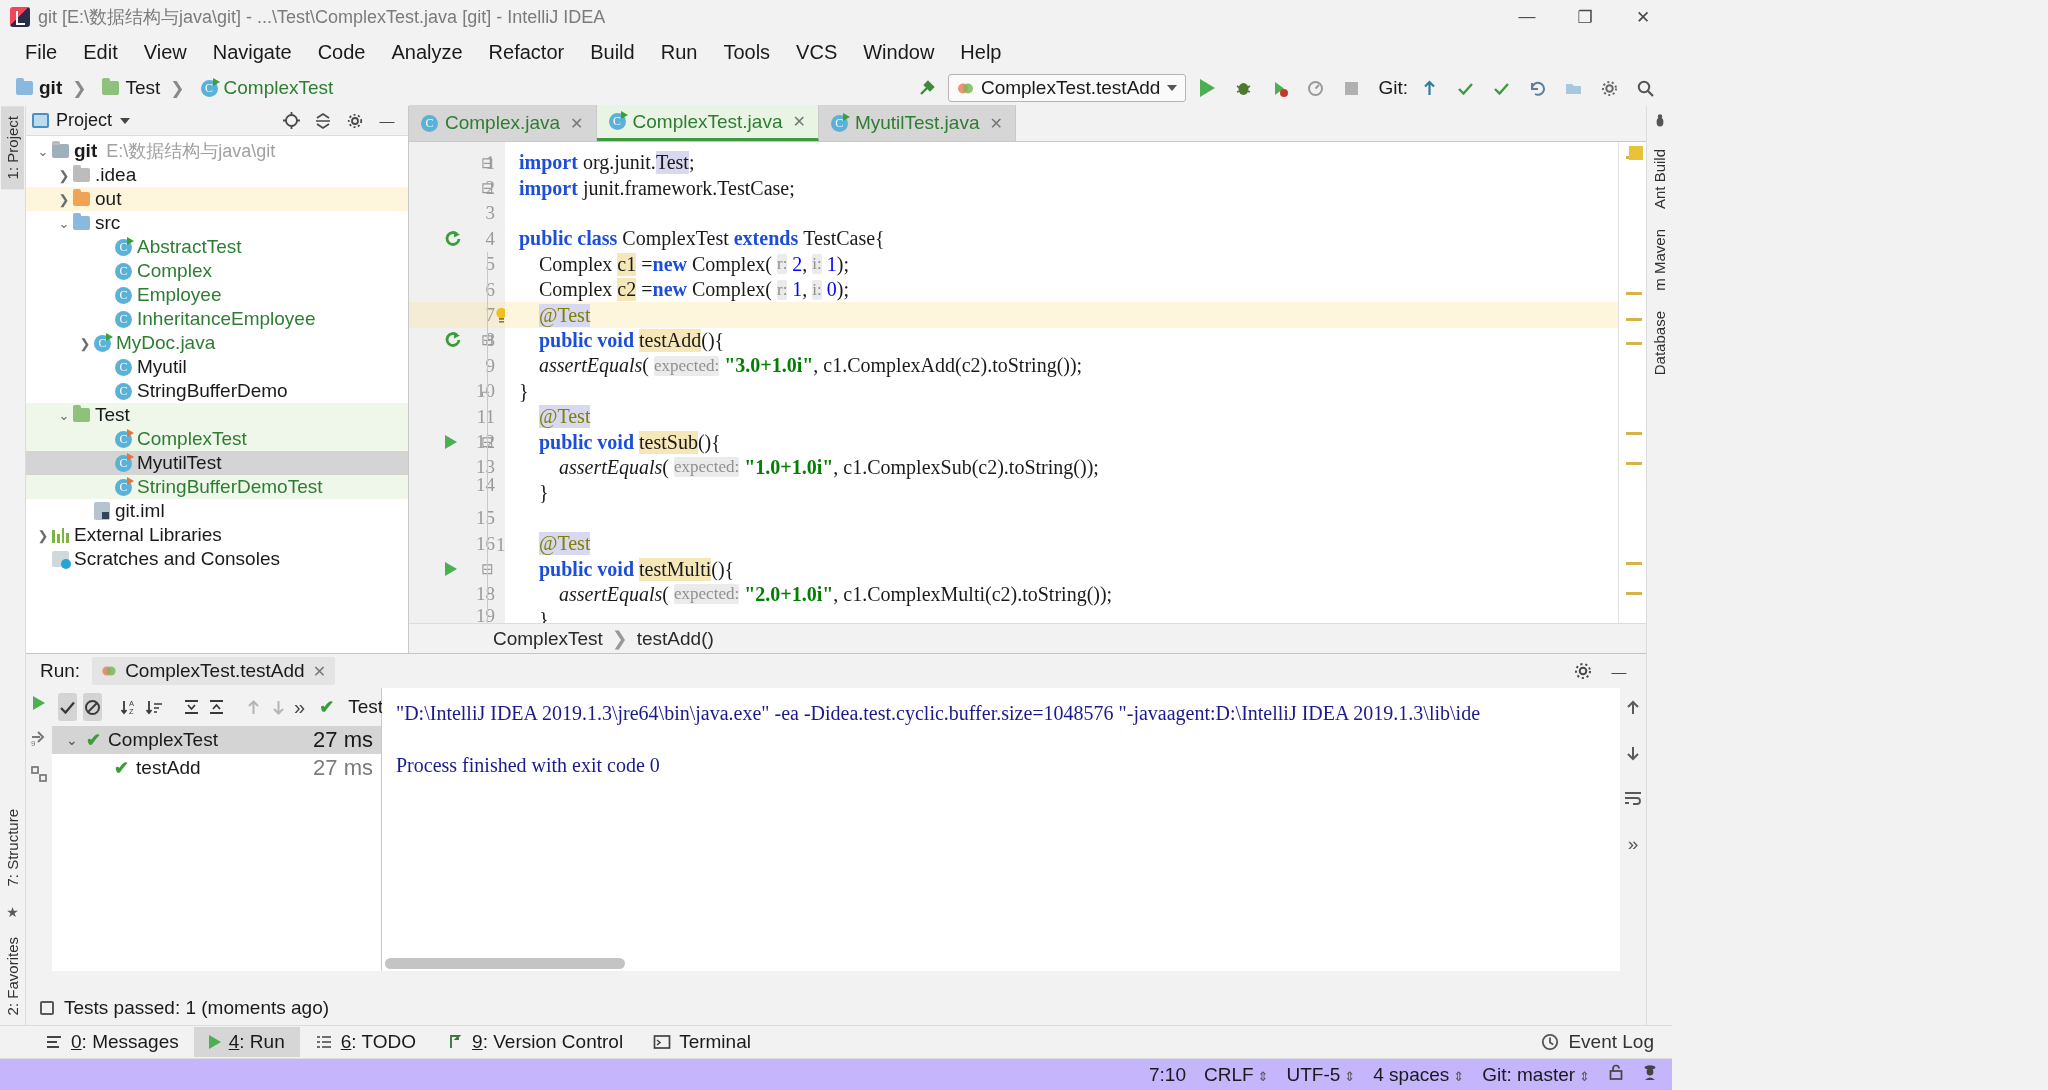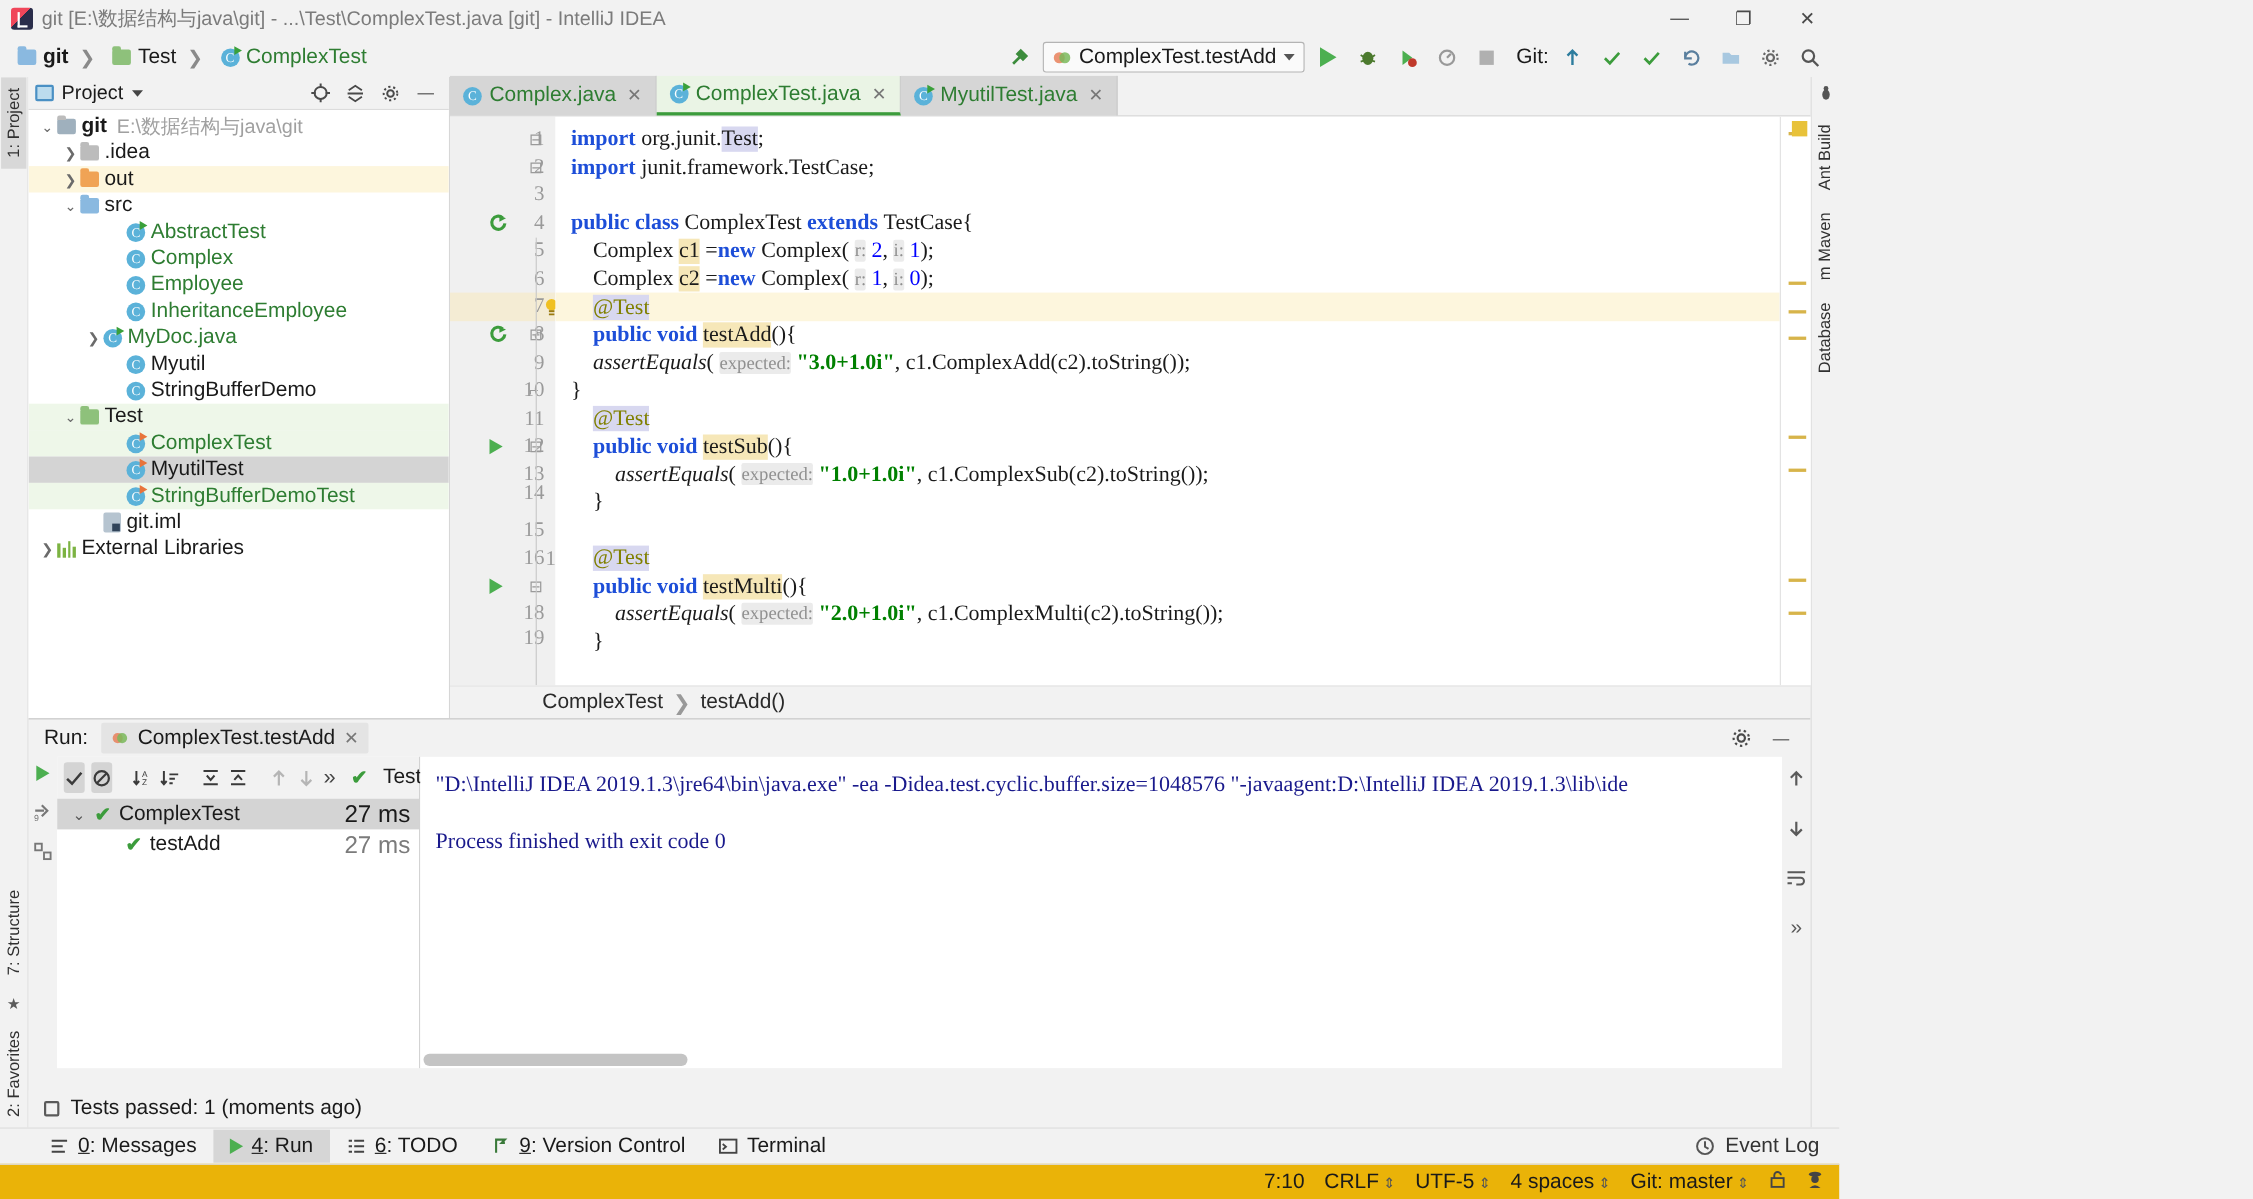--- a/index.html
+++ b/index.html
@@ -154,21 +154,21 @@
   .conscroll { width:26px; flex:0 0 26px; display:flex; flex-direction:column; align-items:center; gap:20px; padding-top:10px; background:#f2f2f2;}
   .hscroll { position:absolute; left:3px; bottom:2px; height:11px; width:240px; background:#c4c4c4; border-radius:6px;}
 
   
   .bottombar { height:33px; display:flex; align-items:center; background:#f2f2f2; border-top:1px solid #dcdcdc;
                padding-left:30px; gap:0; flex:0 0 33px;}
   .btab { display:flex; align-items:center; gap:8px; padding:4px 15px; font-size:19px; white-space:nowrap;}
   .btab.sel { background:#d6d6d6; }
   .btab u { text-decoration:underline; }
   .bottombar-right { margin-left:auto; display:flex; align-items:center; gap:8px; padding-right:18px; font-size:19px; color:#333;}
-  .statusbar { height:32px; display:flex; align-items:center; background:#eab308; border-top:1px solid #dcdcdc;
+  .statusbar { height:32px; display:flex; align-items:center; background:#c4b5fd; border-top:1px solid #dcdcdc;
                padding:0 14px; gap:0; flex:0 0 32px;}
   .sb-left { display:flex; align-items:center; gap:10px; font-size:19px;}
   .sb-right { margin-left:auto; display:flex; align-items:center; gap:18px; font-size:19px;}
   .updown { display:inline-block; font-size:13px; color:#555; margin-left:4px;}
   .sqico { width:14px;height:14px;border:2px solid #5a5a5a;border-radius:2px;display:inline-block;}
 </style>
 </head>
 <body>
 
 <div class="ide">
@@ -176,20 +176,35 @@
   <div class="titlebar">
     <div class="tb-icon"></div>
     <div class="tb-title">git [E:\数据结构与java\git] - ...\Test\ComplexTest.java [git] - IntelliJ IDEA</div>
     <div class="tb-win">
       <div class="wbtn">—</div>
       <div class="wbtn">❐</div>
       <div class="wbtn close">✕</div>
     </div>
   </div>
 
+  <div class="menubar">
+    <div class="menu-item">File</div>
+    <div class="menu-item">Edit</div>
+    <div class="menu-item">View</div>
+    <div class="menu-item">Navigate</div>
+    <div class="menu-item">Code</div>
+    <div class="menu-item">Analyze</div>
+    <div class="menu-item">Refactor</div>
+    <div class="menu-item">Build</div>
+    <div class="menu-item">Run</div>
+    <div class="menu-item">Tools</div>
+    <div class="menu-item">VCS</div>
+    <div class="menu-item">Window</div>
+    <div class="menu-item">Help</div>
+  </div>
 
   <div class="navbar">
     <div class="crumb">
       <span class="ico-folder"></span>
       <span class="crumb-b">git</span>
       <span class="sep">❯</span>
     </div>
     <div class="crumb">
       <span class="ico-folder green"></span>
       <span>Test</span>
@@ -420,20 +435,26 @@
               <div class="trow">
                 <span style="display:inline-block;width:8px;flex:0 0 8px"></span>
                 <span class="arrow">❯</span>
                 <span class="lib">
                   <i style="height:13px"></i>
                   <i style="height:9px"></i>
                   <i style="height:15px"></i>
                   <i style="height:10px"></i>
                 </span>
                 <span class="tlabel">External Libraries</span>
+              </div>
+              <div class="trow">
+                <span style="display:inline-block;width:8px;flex:0 0 8px"></span>
+                <span class="arrow empty"></span>
+                <span class="scr"></span>
+                <span class="tlabel">Scratches and Consoles</span>
               </div>
             </div>
         </div>
 
         <div class="editor-col">
           <div class="tabsbar" id="tabsbar">
               <div class="etab inactive2">
                 <span class="ico-class">C</span>
                 <span class="green-txt">Complex.java</span>
                 <span class="x">✕</span>

